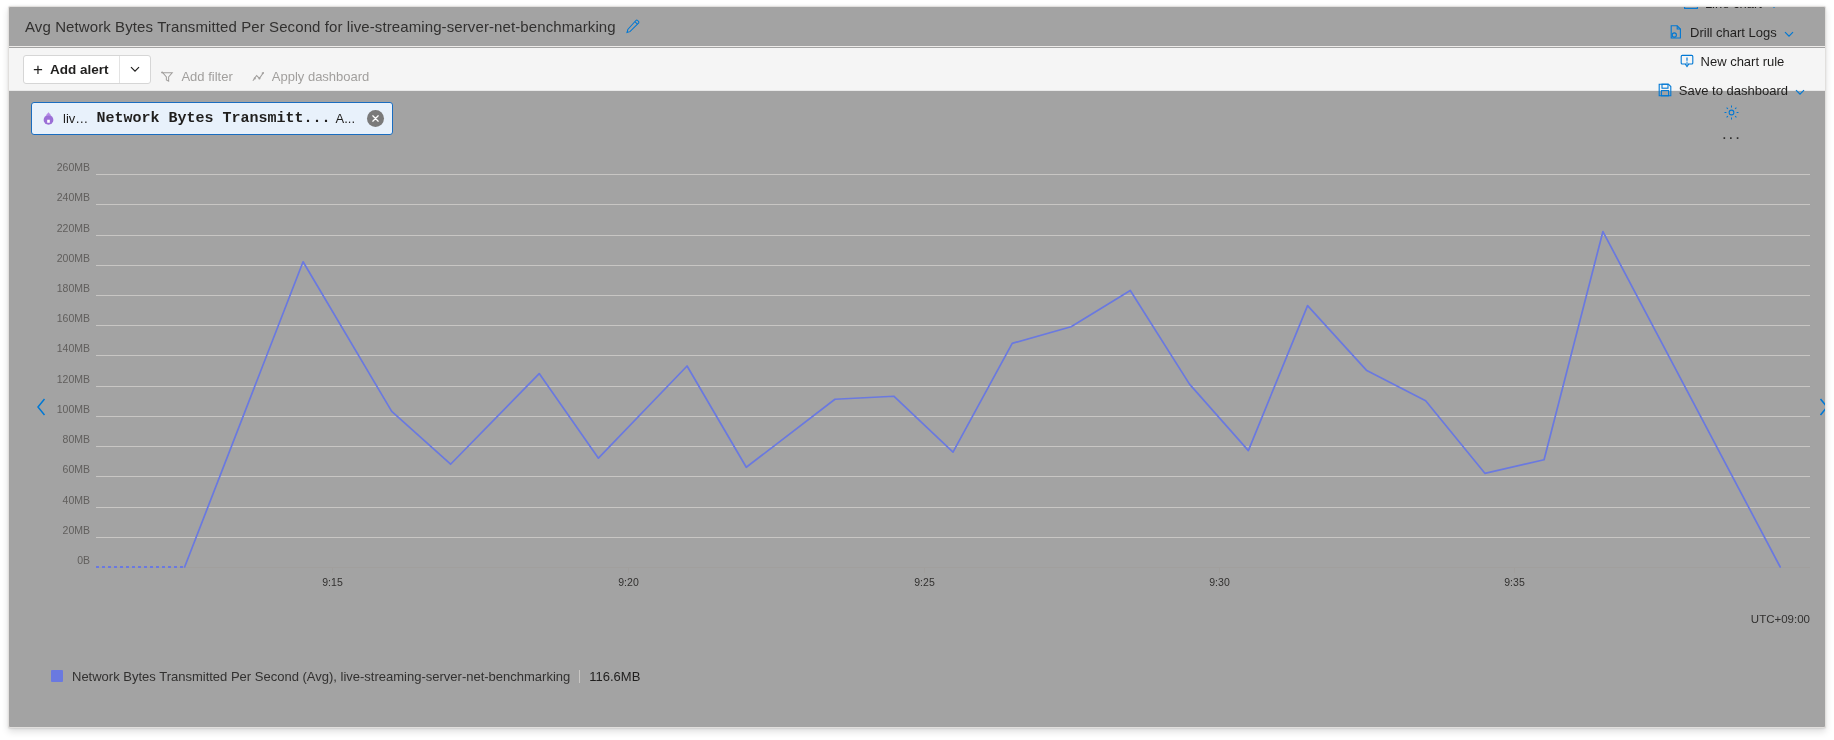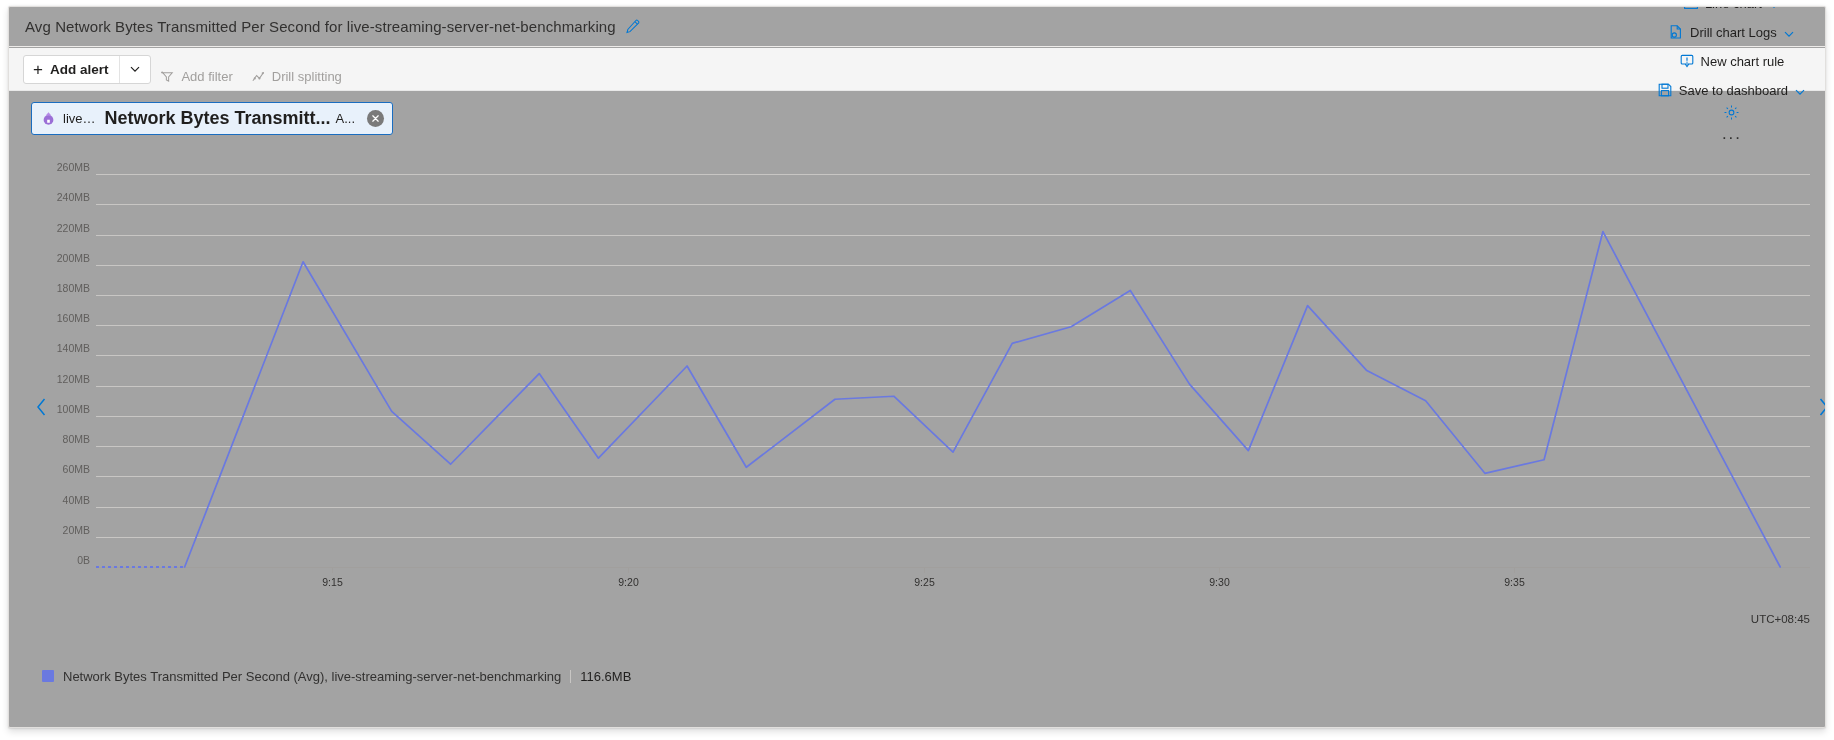--- a/index.html
+++ b/index.html
@@ -111,22 +111,22 @@
     padding: 0 8px 0 9px;
     max-width: 362px;
     cursor: pointer;
   }
   .chip-res-icon { margin-right: 7px; display: flex; align-items: center; }
   .chip-res {
     font-size: 13px; color: #201f1e;
     max-width: 152px; overflow: hidden; text-overflow: ellipsis; white-space: nowrap;
   }
   .chip-metric {
-    font-size: 18px; font-weight: bold; color: #201f1e;
-    margin-left: 6px; white-space: nowrap;
+    font-size: 15px; font-weight: bold; color: #201f1e;
+    margin-left: 6px; white-space: nowrap; font-family: Liberation Mono, monospace;
   }
   .chip-agg {
     font-size: 13px; color: #201f1e; margin-left: 5px; white-space: nowrap;
   }
   .chip-close {
     margin-left: 12px; width: 17px; height: 17px; border-radius: 50%;
     background: #7a7a7a; display: flex; align-items: center; justify-content: center;
     cursor: pointer; flex: none;
   }
 
@@ -144,21 +144,21 @@
   .nav-left { left: 6px; }
   .nav-right { right: 6px; }
   .plot-wrap { position: absolute; left: 26px; top: 0; right: 26px; height: 468px; }
   .tz-label {
     position: absolute; right: 30px; bottom: 42px;
     font-size: 11.5px; color: #323130; white-space: nowrap;
   }
 
   
   .legend-row {
-    position: absolute; left: 0; bottom: 38px;
+    position: absolute; left: 9px; bottom: 38px;
     width: 100%; height: 26px;
     display: flex; align-items: center;
     padding-left: 33px;
   }
   .legend-swatch {
     width: 12px; height: 12px; border-radius: 1px;
     background: #6a79e0; margin-right: 9px; flex: none;
   }
   .legend-text { font-size: 13px; color: #323130; white-space: nowrap; }
   .legend-sep {
@@ -219,21 +219,21 @@
 
         <div class="cmd-item disabled">
           <span class="ci-icon">
             <svg width="15" height="15" viewBox="0 0 16 16">
               <path d="M2 12.5L6 7l3 3 4.5-6.5" fill="none" stroke="#a19f9d" stroke-width="1.1"></path>
               <circle cx="4" cy="10" r="1.1" fill="#a19f9d"></circle>
               <circle cx="9" cy="10" r="1.1" fill="#a19f9d"></circle>
               <circle cx="12.5" cy="4.5" r="1.1" fill="#a19f9d"></circle>
             </svg>
           </span>
-          <span>Drill splitting</span>
+          <span>Apply dashboard</span>
         </div>
       </div>
 
       <div class="cmd-right">
         <div class="cmd-item">
           <span class="ci-icon">
             <svg width="16" height="16" viewBox="0 0 16 16">
               <rect x="1.6" y="2.6" width="12.8" height="10.8" fill="none" stroke="#0078d4" stroke-width="1.1"></rect>
               <path d="M3 10.5l3-3 2.2 2L13 4.8" fill="none" stroke="#0078d4" stroke-width="1.1"></path>
             </svg>
@@ -372,21 +372,21 @@
             <text x="874.5" y="438.5" class="xtick-label">9:25</text>
             <line x1="1169.5" y1="420.5" x2="1169.5" y2="425.5" class="tick-mark"></line>
             <text x="1169.5" y="438.5" class="xtick-label">9:30</text>
             <line x1="1464.5" y1="420.5" x2="1464.5" y2="425.5" class="tick-mark"></line>
             <text x="1464.5" y="438.5" class="xtick-label">9:35</text>
             <path d="M46.00 420.00 L75.78 420.00 L105.21 420.00 L134.64 420.00" class="series-path-dash" stroke="#6a79e0"></path>
             <path d="M134.64 420.00 L253.07 114.76 L341.71 264.36 L400.57 317.24 L489.21 226.58 L548.43 311.20 L637.07 219.02 L696.28 320.27 L784.93 252.27 L843.79 249.24 L903.00 305.16 L962.21 196.36 L1021.07 179.73 L1080.29 143.47 L1139.50 237.16 L1198.36 303.64 L1257.57 158.58 L1316.79 223.56 L1375.64 253.78 L1434.86 326.31 L1494.07 312.71 L1552.93 84.53 L1730.22 420.00" class="series-path" stroke="#6a79e0"></path>
           </svg>
       </div>
 
-      <div class="tz-label">UTC+08:45</div>
+      <div class="tz-label">UTC+09:00</div>
     </div>
 
     <div class="legend-row">
       <span class="legend-swatch"></span>
       <span class="legend-text">Network Bytes Transmitted Per Second (Avg), live-streaming-server-net-benchmarking</span>
       <span class="legend-sep"></span>
       <span class="legend-value">116.6MB</span>
     </div>
 
   </div>

